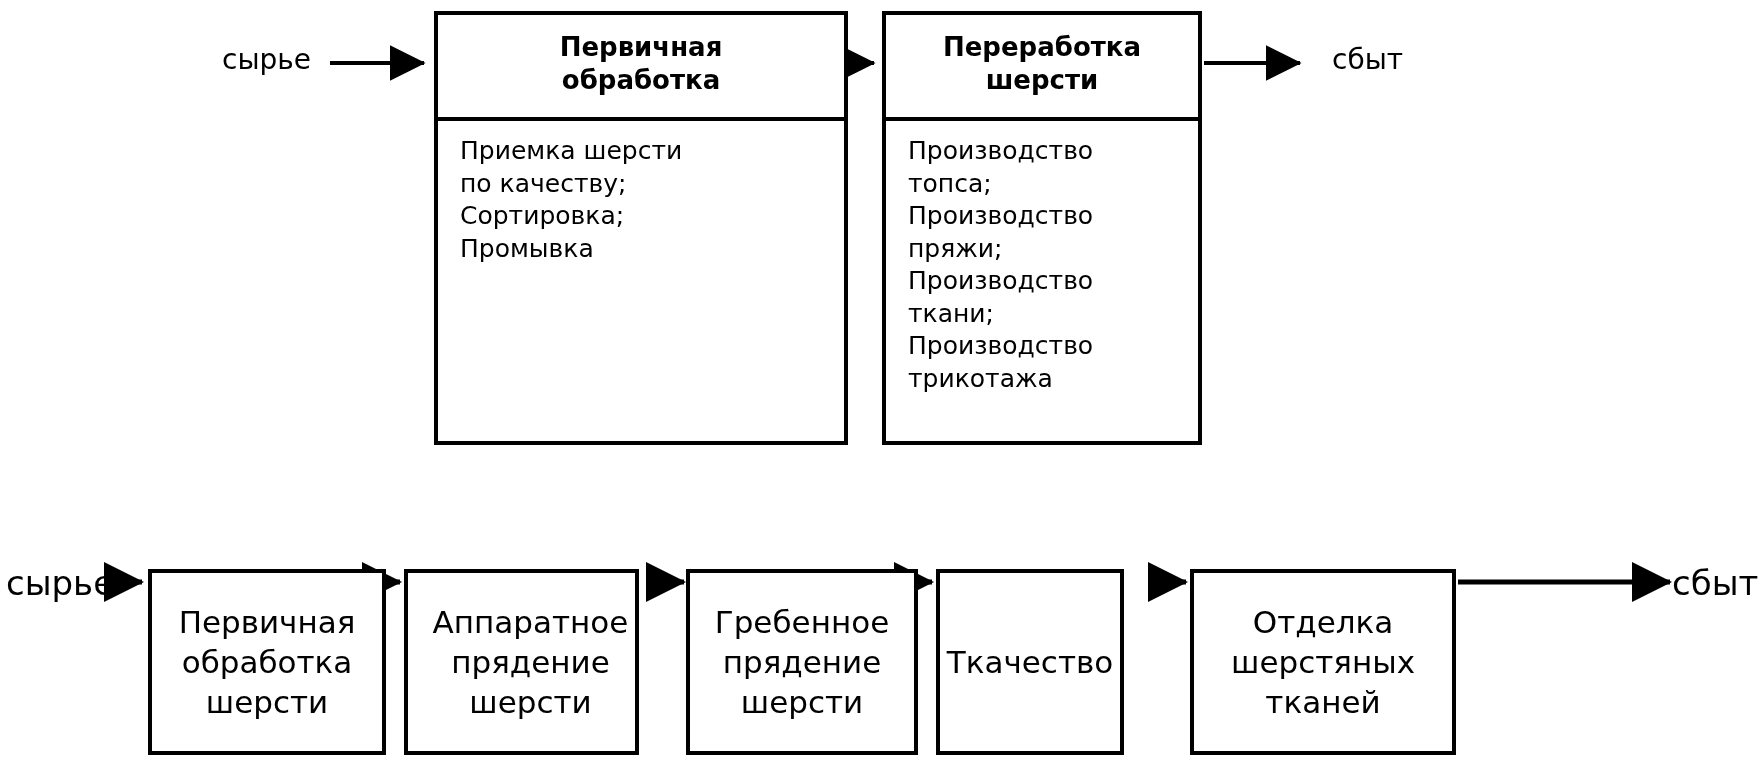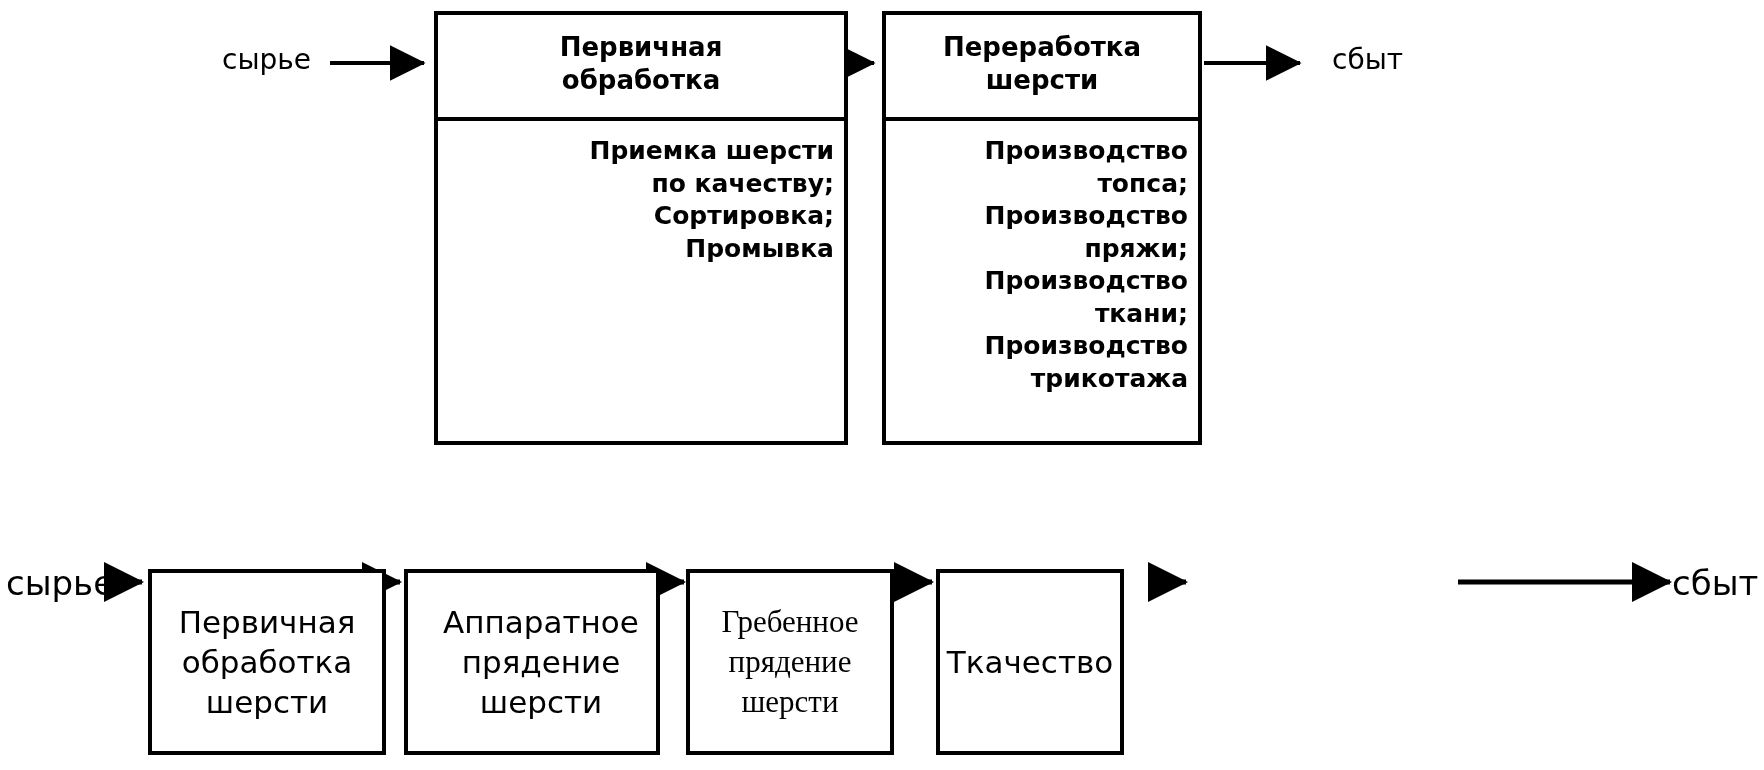--- a/index.html
+++ b/index.html
@@ -44,24 +44,24 @@
     line-height: 1.28;
     padding: 4px 8px 8px 8px;
   }
   .top-box .bx-header span { display: block; }
   .top-box .bx-body {
     flex: 1 1 auto;
     border-left: 2px solid #000;
     box-sizing: border-box;
     margin-left: -2px;
     padding: 14px 10px 6px 22px;
-    font-weight: bold;
+    font-weight: normal;
     font-size: 25px;
     line-height: 1.30;
-    text-align: right;
+    text-align: left;
     white-space: pre-line;
   }
 
   #top-box-1 { left: 434px;  top: 3px;  width: 414px; height: 434px; }
   #top-box-1 .bx-header { height: 106px; }
   #top-box-2 { left: 882px;  top: 3px;  width: 320px; height: 434px; }
   #top-box-2 .bx-header { height: 106px; }
 
   
   .arrow-layer {
@@ -96,22 +96,22 @@
     align-items: center;
     justify-content: center;
     text-align: center;
     font-weight: normal;
     font-size: 31px;
     line-height: 1.30;
     white-space: pre-line;
     padding: 0 6px;
   }
   #bot-box-0 { left: 148px;  width: 238px; }
-  #bot-box-1 { left: 404px;  width: 256px; padding-left: 24px; }
-  #bot-box-2 { left: 686px;  width: 208px; font-family: Liberation Serif, serif; }
+  #bot-box-1 { left: 404px;  width: 235px; padding-left: 24px; }
+  #bot-box-2 { left: 686px;  width: 232px; }
   #bot-box-3 { left: 936px;  width: 188px; }
   #bot-box-4 { left: 1190px; width: 266px; }
 </style>
 </head>
 <body>
 
 <div class="stage">
 
   <svg class="arrow-layer" viewBox="0 0 1764 770" width="1764" height="770" xmlns="http://www.w3.org/2000/svg">
     <defs>
@@ -194,14 +194,17 @@
   <div class="bot-box" id="bot-box-0">Первичная
 обработка
 шерсти</div>
   <div class="bot-box" id="bot-box-1">Аппаратное
 прядение
 шерсти</div>
   <div class="bot-box" id="bot-box-2">Гребенное
 прядение
 шерсти</div>
   <div class="bot-box" id="bot-box-3">Ткачество</div>
+  <div class="bot-box" id="bot-box-4">Отделка
+шерстяных
+тканей</div>
 
 </div>
 
 </body></html>

